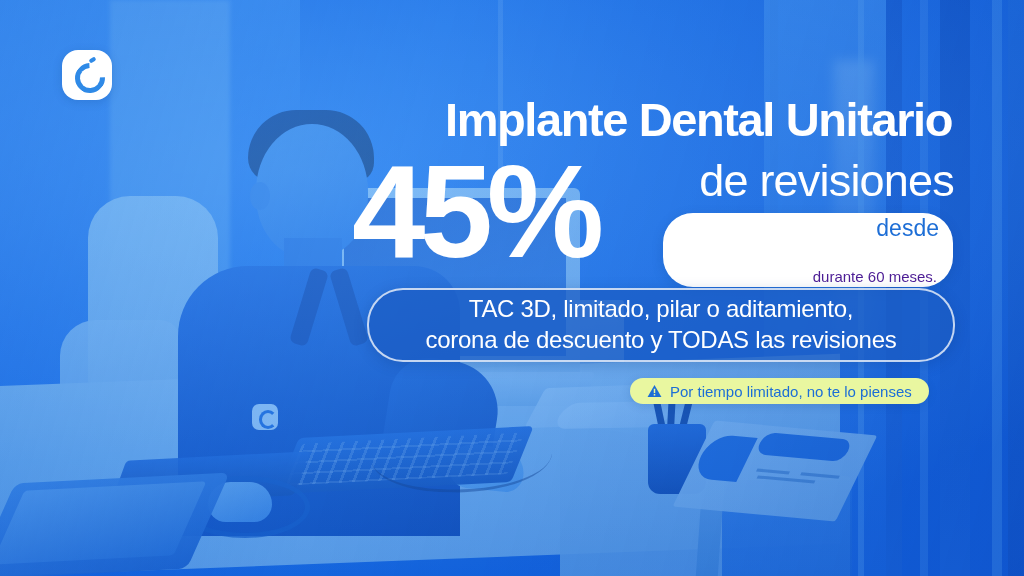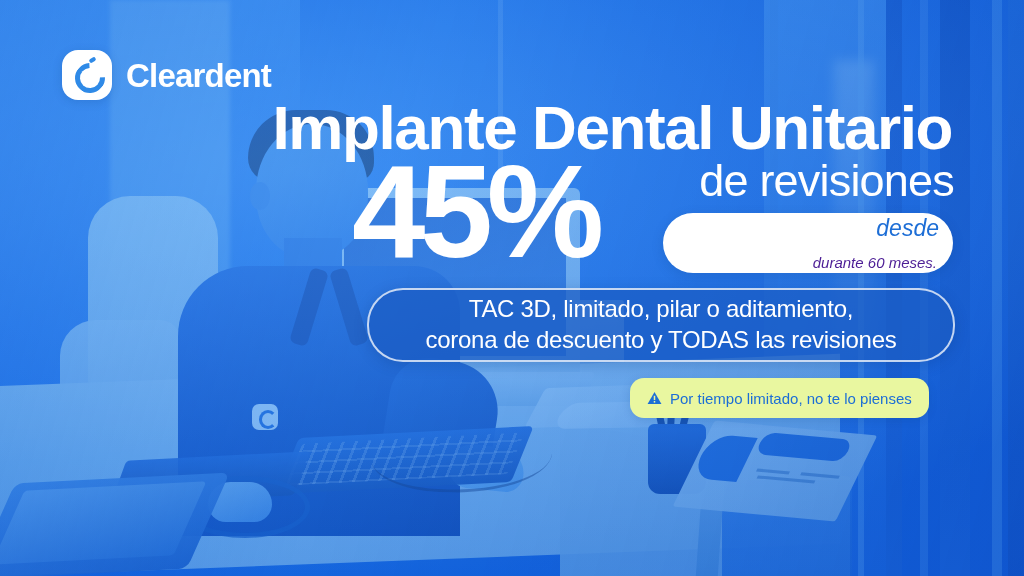--- a/index.html
+++ b/index.html
@@ -308,45 +308,44 @@
   .logo-word{
     color:#ffffff;font-size:33px;font-weight:bold;letter-spacing:-.8px;
     line-height:1;white-space:nowrap;
   }
 
   
   .headline{
     position:absolute;right:72px;top:96px;text-align:right;
   }
   .h1{
-    color:#ffffff;font-size:62px;font-weight:bold;letter-spacing:-1.4px;
+    color:#ffffff;font-size:47px;font-weight:bold;letter-spacing:-1.4px;
     line-height:1.02;white-space:nowrap;margin:0;
   }
 
   
   .row-discount{
     position:absolute;left:352px;right:70px;top:152px;height:122px;
   }
   .pct{
     position:absolute;left:0;top:-6px;
     color:#ffffff;font-size:132px;font-weight:bold;letter-spacing:-6px;
     line-height:1;white-space:nowrap;
   }
   .descuento{
     position:absolute;right:0;top:6px;
     color:#ffffff;font-size:45px;font-weight:normal;letter-spacing:-.8px;
     line-height:1;white-space:nowrap;
   }
 
   
   .price-pill{
-    position:absolute;left:663px;top:213px;width:290px;height:60px;
+    position:absolute;left:663px;top:213px;width:290px;height:74px;
     background:#ffffff;border-radius:30px;
     box-shadow:0 3px 12px rgba(10,60,130,.18);
-    font-style:italic;
   }
   .price-line{
     position:absolute;left:0;right:14px;top:4px;
     display:flex;align-items:baseline;justify-content:flex-end;gap:6px;
   }
   .desde{color:#1d6ed6;font-size:23px;line-height:1;}
   .price{color:#1565d8;font-size:37px;line-height:1;letter-spacing:-1px;white-space:nowrap;}
   .durante{
     position:absolute;right:16px;bottom:3px;
     color:#4c1d95;font-size:15px;line-height:1;white-space:nowrap;
@@ -360,21 +359,21 @@
     border-radius:36px;
     display:flex;flex-direction:column;align-items:center;justify-content:center;
     box-shadow:0 3px 14px rgba(8,50,120,.22);
   }
   .includes-line{
     color:#ffffff;font-size:24px;line-height:1.28;white-space:nowrap;letter-spacing:-.3px;
   }
 
   
   .warn-pill{
-    position:absolute;left:630px;top:378px;height:40px;
+    position:absolute;left:630px;top:378px;height:26px;
     background:#e9f7a0;border-radius:14px;
     display:flex;align-items:center;gap:8px;padding:0 17px;
     box-shadow:0 2px 8px rgba(10,60,130,.16);
   }
   .warn-ico{width:15px;height:14px;flex:none;display:block;}
   .warn-text{color:#1c6ed6;font-size:15px;line-height:1;white-space:nowrap;}
 </style>
 </head>
 <body>
 
@@ -458,21 +457,20 @@
     <div class="veil2"></div>
   </div>
 
   <div class="content">
 
     <div class="logo">
       <div class="logo-mark">
         <div class="ring"></div>
         <div class="dot"></div>
       </div>
-      <div class="logo-word">Cleardent</div>
     </div>
 
     <div class="headline">
       <h1 class="h1">Implante Dental Unitario</h1>
     </div>
 
     <div class="row-discount">
       <div class="pct">45%</div>
       <div class="descuento">de revisiones</div>
     </div>

